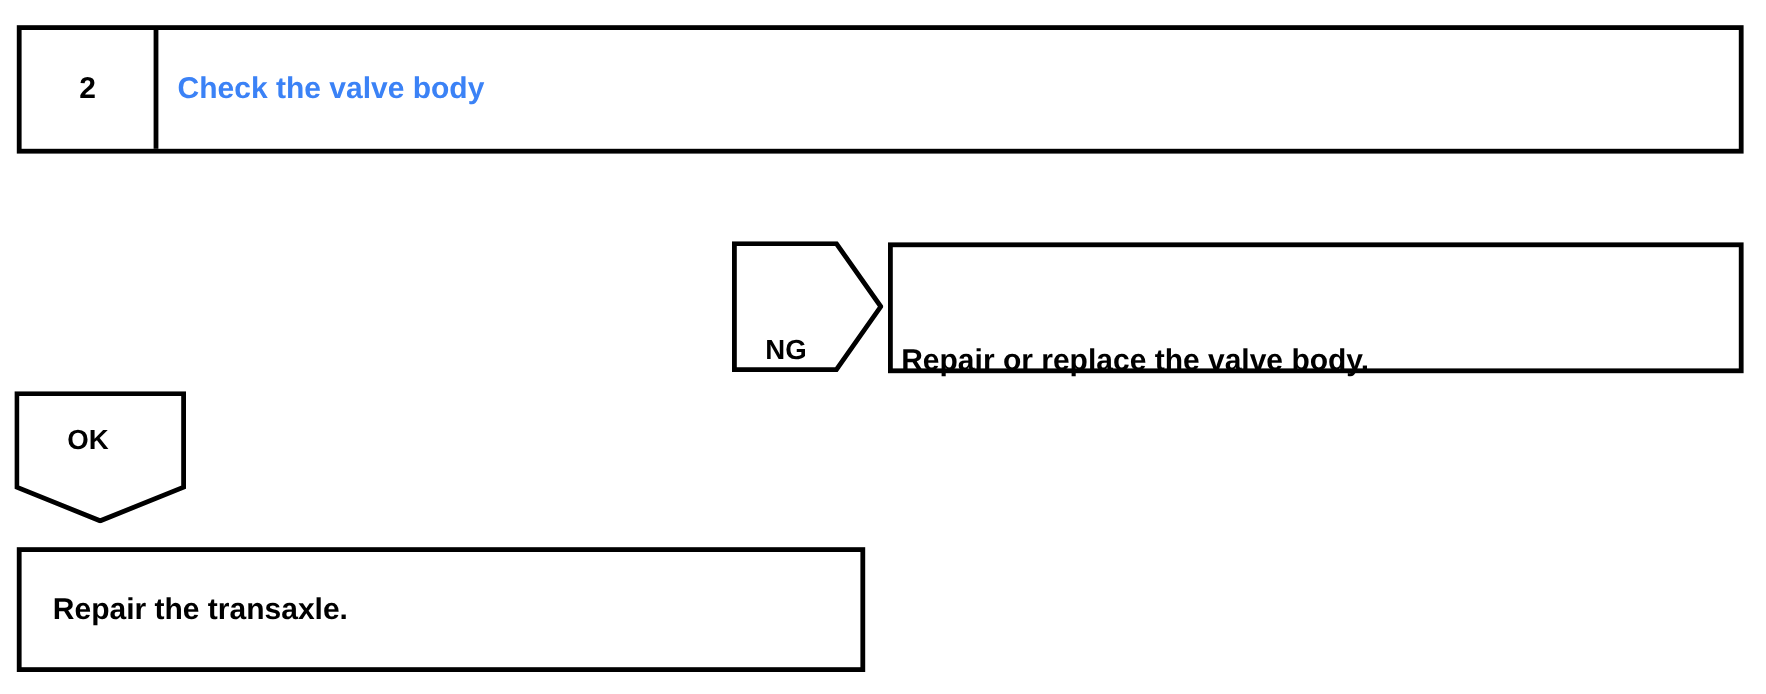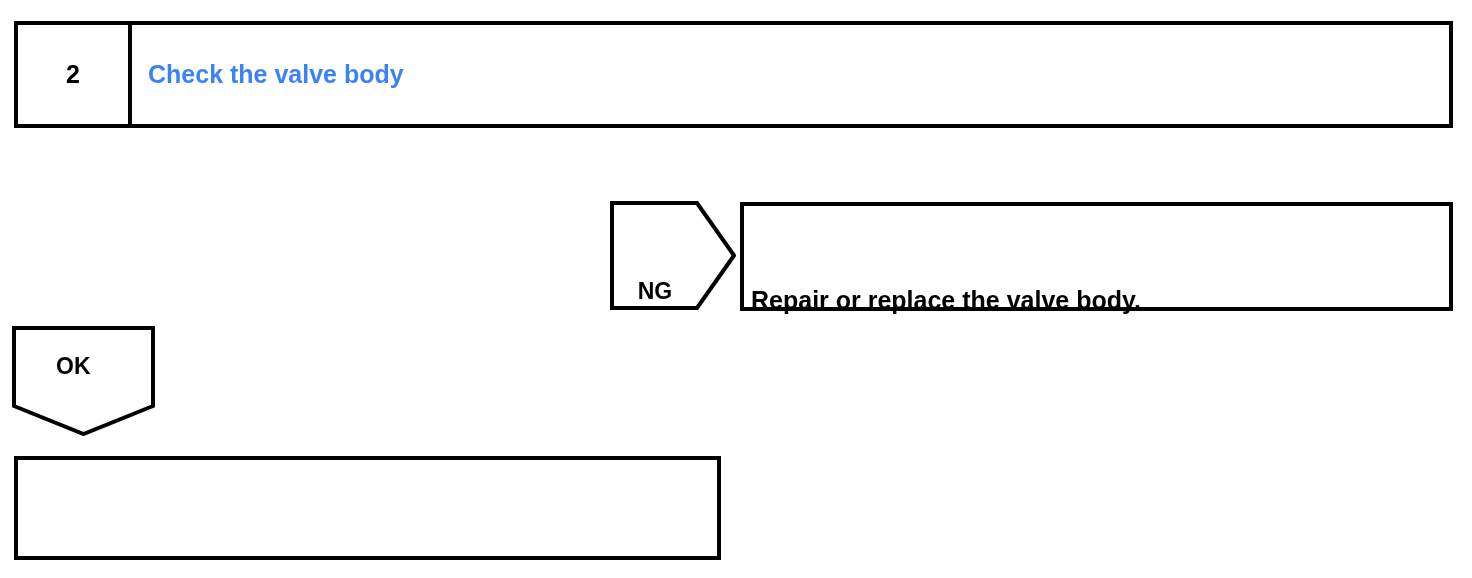--- a/index.html
+++ b/index.html
@@ -180,14 +180,15 @@
   <div id="ng-box-label">Repair or replace the valve body.</div>
 
   <div id="ok-arrow">
     <svg width="143" height="110" viewBox="0 0 143 110" aria-hidden="true">
       <polygon points="2,2 141,2 141,80 71.5,108 2,80" fill="#ffffff" stroke="#000000" stroke-width="4" stroke-linejoin="miter"></polygon>
     </svg>
   </div>
   <div id="ok-label">OK</div>
 
   <div class="box" id="ok-box"></div>
+  <div id="ok-box-label">Repair the transaxle.</div>
 
 </div>
 
 </body></html>

